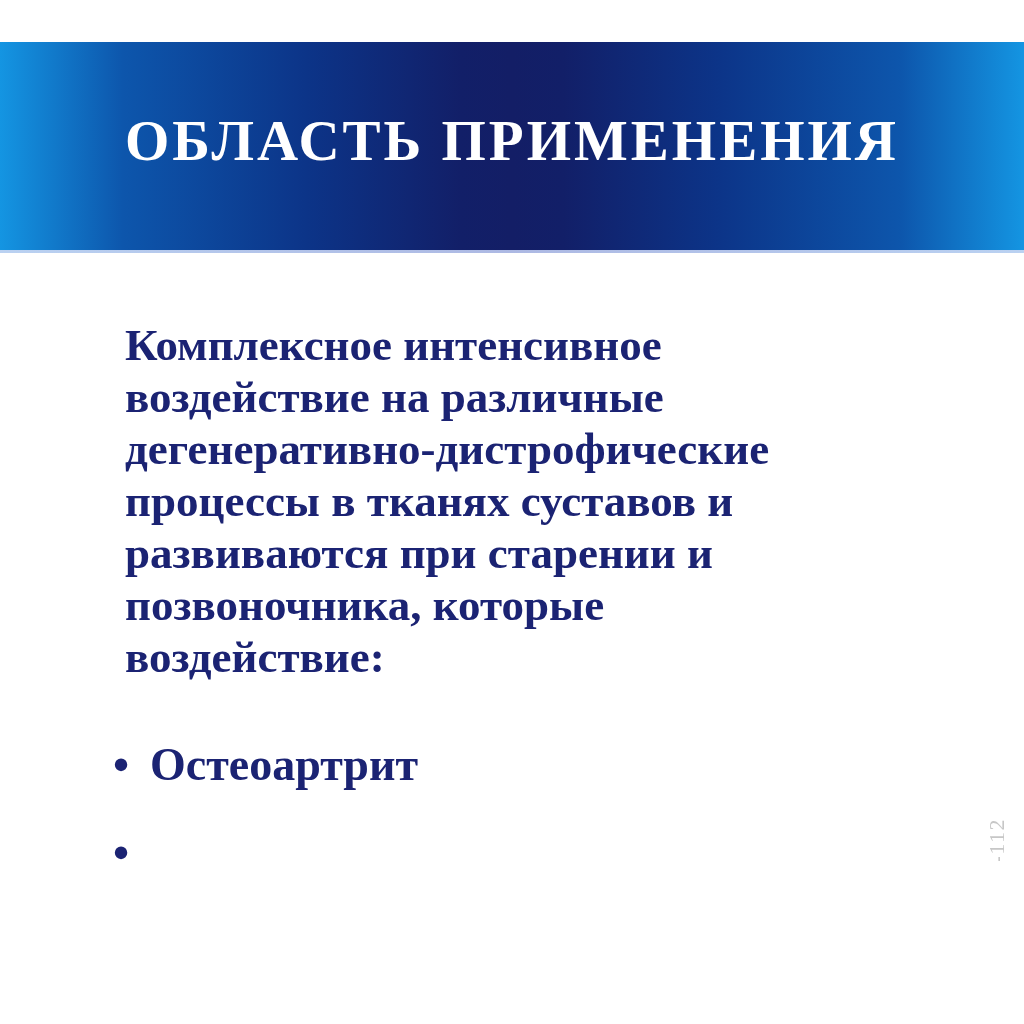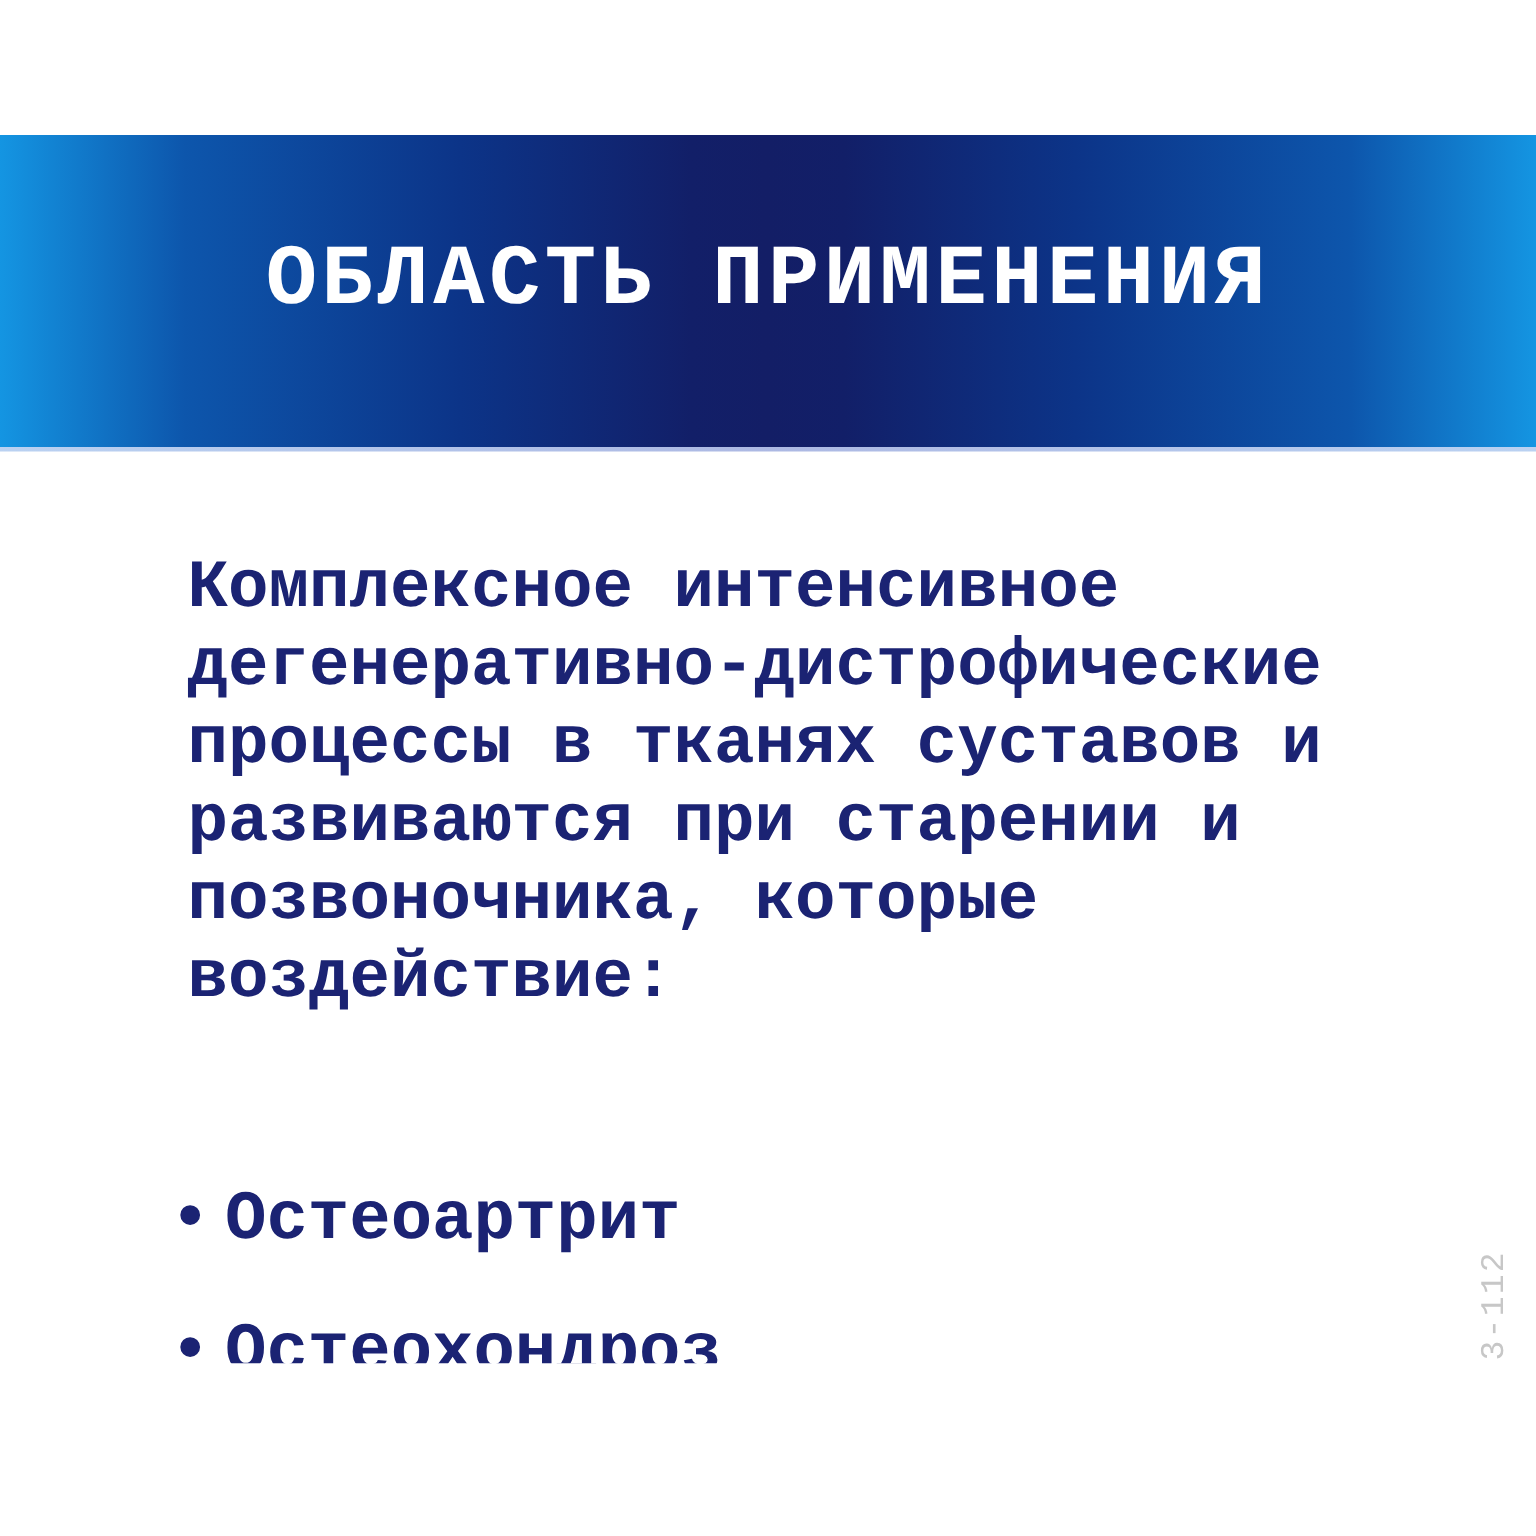--- a/index.html
+++ b/index.html
@@ -1,22 +1,21 @@
 <!DOCTYPE html>
 <html><head>
 <meta charset="utf-8">
 <style>
   html,body{margin:0;padding:0;background:#ffffff;}
   .page{
     position:relative;
     width:1024px;height:861px;
     background:#ffffff;
     overflow:hidden;
-    font-family:Liberation Mono, monospace;
-    margin-top:48px;
+    font-family:Liberation Serif, serif;
   }
 
   
   .banner{
     position:absolute;
     left:0; top:42px;
     width:1024px; height:208px;
     background:linear-gradient(90deg,
       #1495e2 0%,
       #0d56ac 12%,
@@ -124,35 +123,35 @@
 
   <header class="banner">
     <h1>ОБЛАСТЬ ПРИМЕНЕНИЯ</h1>
   </header>
 
   <div class="banner-bottom-edge"></div>
 
   <main>
     <div class="para">
       <div class="pline">Комплексное интенсивное</div>
+      <div class="pline">воздействие на различные</div>
       <div class="pline">дегенеративно-дистрофические</div>
       <div class="pline">процессы в тканях суставов и</div>
       <div class="pline">развиваются при старении и</div>
       <div class="pline">позвоночника, которые</div>
       <div class="pline">воздействие:</div>
     </div>
 
     <ul class="bullets">
       <li>
         <span class="bullet-marker">•</span>
         <span>Остеоартрит</span>
       </li>
       <li>
         <span class="bullet-marker">•</span>
-        <span>Остеохондроз</span>
       </li>
     </ul>
   </main>
 
   <p class="footnote">*Полный перечень см в листке-вкладыше Ультра т.з. Терафлекс® БАД к пище</p>
 
   <div class="side-code">CH-20240313-112</div>
 
 </div>
 

